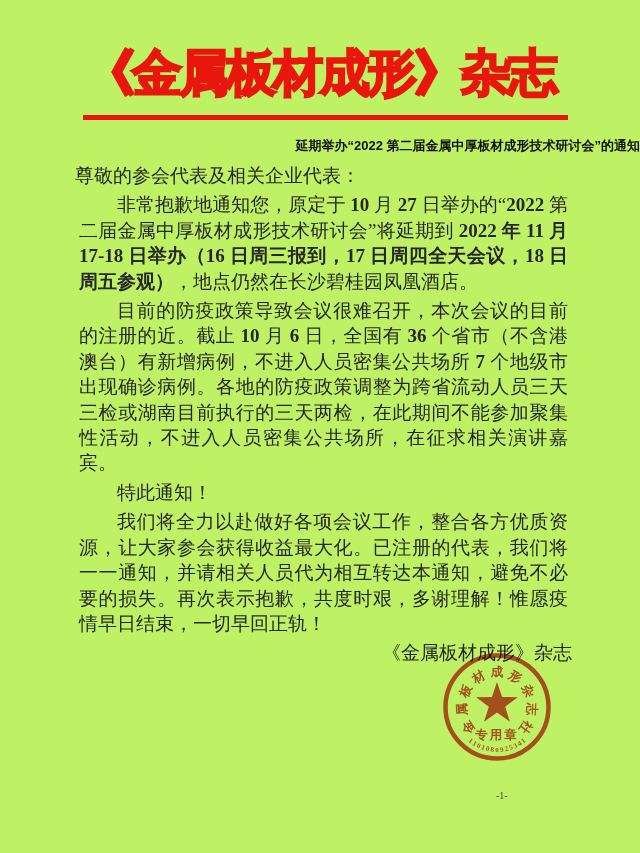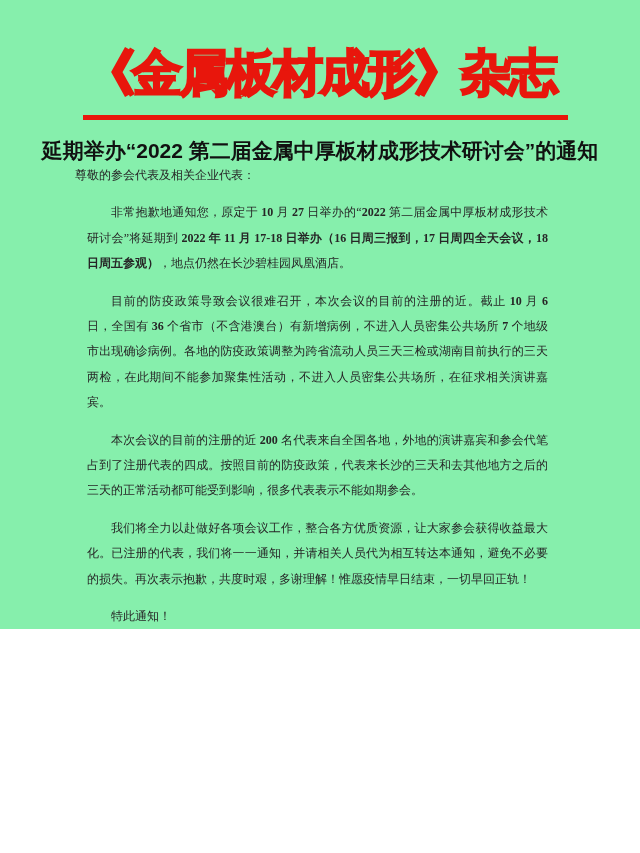--- a/index.html
+++ b/index.html
@@ -4,22 +4,22 @@
 <style>
   :root{
     --accent:#e8160c;
     --stamp:#d63c2f;
     --ink:#262626;
   }
   *{margin:0;padding:0;box-sizing:border-box;}
   html,body{background:#ffffff;}
   .page{
     position:relative;
-    width:640px;height:629px;
-    background:#86efac;
+    width:640px;height:853px;
+    background:#bef264;
     overflow:hidden;
     font-family:"Liberation Serif","DejaVu Serif",serif;
     color:var(--ink);
   }
   .masthead{
     position:absolute;
     top:40px;left:0;right:0;
     text-align:center;
     font-family:"Liberation Sans","DejaVu Sans",sans-serif;
     font-weight:bold;
@@ -31,37 +31,37 @@
   }
   .masthead-rule{
     position:absolute;
     top:115px;left:83px;
     width:485px;height:5px;
     background:var(--accent);
   }
   .notice-heading{
     position:absolute;
     top:137px;left:0;right:0;
-    text-align:center;
+    text-align:right;
     font-family:"Liberation Sans","DejaVu Sans",sans-serif;
     font-weight:bold;
-    font-size:21px;
+    font-size:13px;
     color:#111;
     white-space:nowrap;
   }
   .content{
     position:absolute;
-    top:163px;left:75px;right:80px;
-    font-size:12px;
+    top:163px;left:75px;right:68px;
+    font-size:19px;
     line-height:25.4px;
     text-align:justify;
   }
   .salutation{text-indent:0;}
   .greeting{text-indent:2em;}
-  .para{text-indent:2em;margin:12px;}
+  .para{text-indent:2em;margin:4px;}
   .para b{font-weight:bold;}
   .signature{
     text-align:right;
     margin-top:0;
   }
   .stamp{
     position:absolute;
     left:441px;top:651px;
     width:112px;height:112px;
     opacity:0.88;
@@ -92,23 +92,22 @@
   <div class="masthead-rule"></div>
 
   <div class="notice-heading">延期举办“2022 第二届金属中厚板材成形技术研讨会”的通知</div>
 
   <div class="content">
     <div class="salutation">尊敬的参会代表及相关企业代表：</div>
 
     <div>
         <p class="para"><span>非常抱歉地通知您，原定于 </span><b>10</b><span> 月 </span><b>27</b><span> 日举办的“</span><b>2022</b><span> 第二届金属中厚板材成形技术研讨会”将延期到 </span><b>2022 年 11 月 17-18 日举办（16 日周三报到，17 日周四全天会议，18 日周五参观）</b><span>，地点仍然在长沙碧桂园凤凰酒店。</span></p>
         <p class="para"><span>目前的防疫政策导致会议很难召开，本次会议的目前的注册的近。截止 </span><b>10</b><span> 月 </span><b>6</b><span> 日，全国有 </span><b>36</b><span> 个省市（不含港澳台）有新增病例，不进入人员密集公共场所 </span><b>7</b><span> 个地级市出现确诊病例。各地的防疫政策调整为跨省流动人员三天三检或湖南目前执行的三天两检，在此期间不能参加聚集性活动，不进入人员密集公共场所，在征求相关演讲嘉宾。</span></p>
-        <p class="para"><span>本次会议的目前的注册的近 </span><b>200</b><span> 名代表来自全国各地，外地的演讲嘉宾和参会代笔占到了注册代表的四成。按照目前的防疫政策，代表来长沙的三天和去其他地方之后的三天的正常活动都可能受到影响，很多代表表示不能如期参会。</span></p>
+        <p class="para"><span>特此通知！</span></p>
         <p class="para"><span>我们将全力以赴做好各项会议工作，整合各方优质资源，让大家参会获得收益最大化。已注册的代表，我们将一一通知，并请相关人员代为相互转达本通知，避免不必要的损失。再次表示抱歉，共度时艰，多谢理解！惟愿疫情早日结束，一切早回正轨！</span></p>
-        <p class="para"><span>特此通知！</span></p>
       </div>
 
     <div class="signature">
       <div>《金属板材成形》杂志</div>
     </div>
   </div>
 
   <svg class="stamp" viewBox="0 0 112 112" xmlns="http://www.w3.org/2000/svg">
     <circle cx="56" cy="56" r="51.5" fill="none" stroke="#d63c2f" stroke-width="4.5"></circle>
     <polygon points="56,31 61.1,46 76.9,46.2 64.2,55.7 68.9,70.8 56,61.6 43.1,70.8 47.8,55.7 35.1,46.2 50.9,46" fill="#d63c2f"></polygon>

